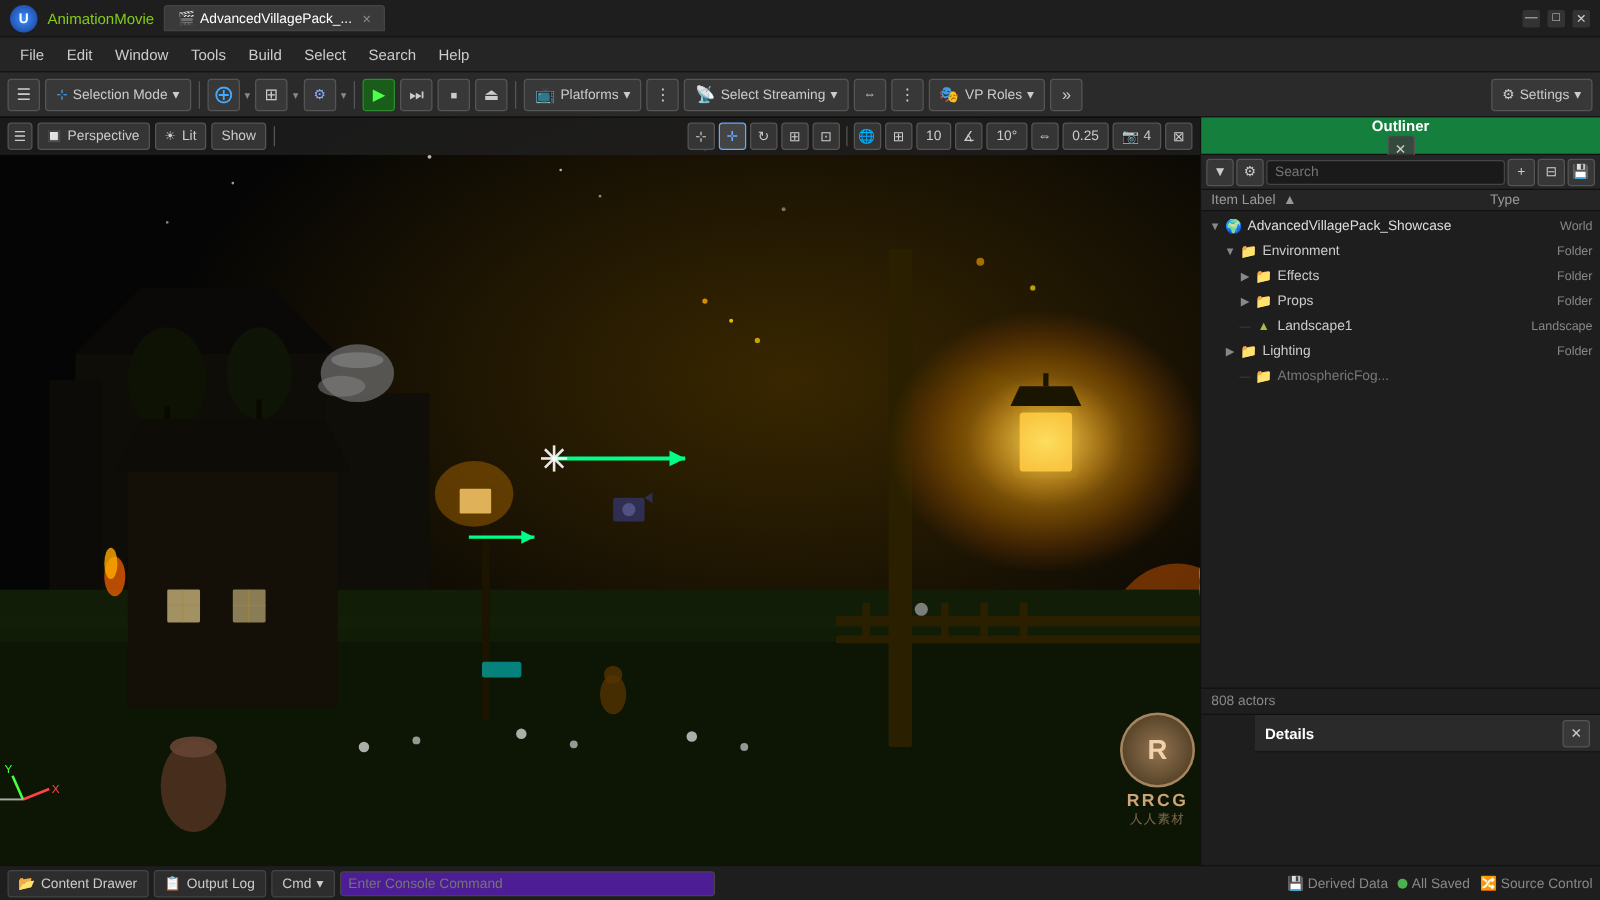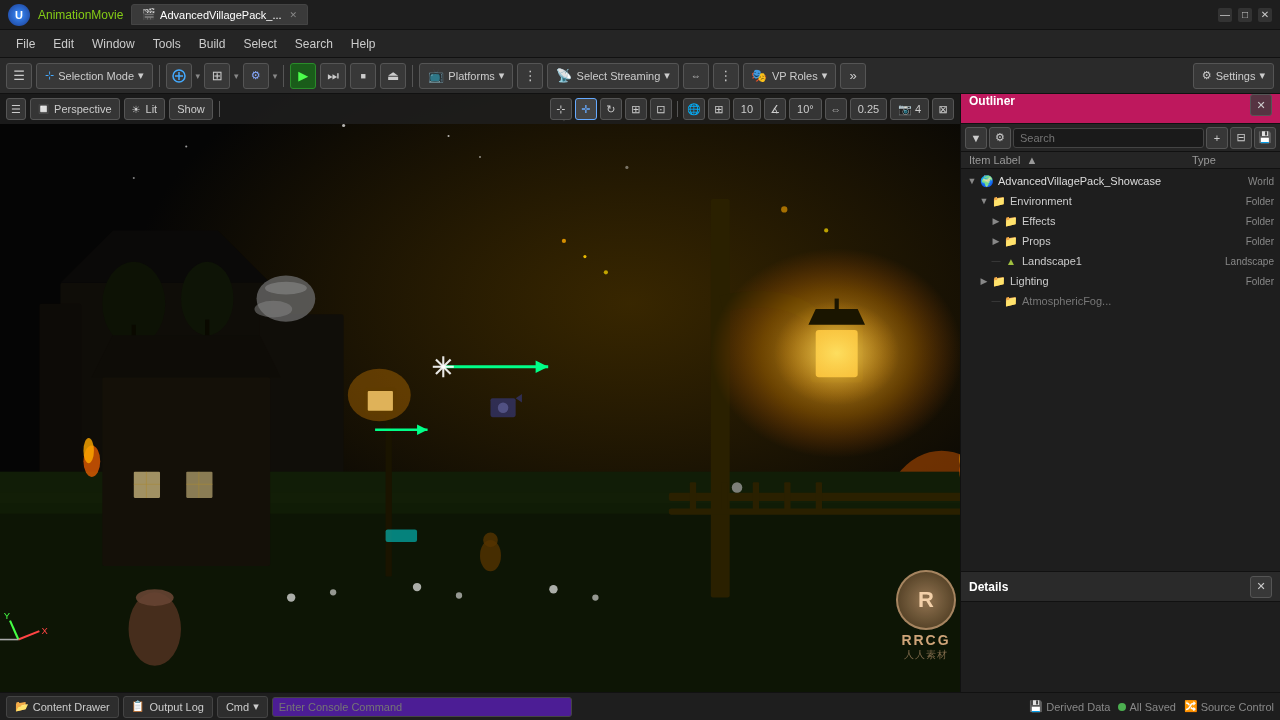--- a/index.html
+++ b/index.html
@@ -191,26 +191,27 @@
 
     
     #outliner {
       flex: 1;
       display: flex;
       flex-direction: column;
       border-bottom: 1px solid #111;
     }
     #outliner-header {
       height: 30px;
-      background: #be185d;
-      display: flex;
-      align-items: flex-start;
+      background: #15803d;
+      display: flex;
+      align-items: center;
       padding: 0 8px;
       justify-content: space-between;
       border-bottom: 1px solid #111;
+      flex-direction: column;
     }
     #outliner-header-title {
       color: #fff;
       font-size: 12px;
       font-weight: bold;
     }
     #outliner-toolbar {
       height: 28px;
       background: #252525;
       display: flex;
@@ -285,20 +286,21 @@
       flex-direction: column;
     }
     #details-header {
       height: 30px;
       background: #2a2a2a;
       display: flex;
       align-items: center;
       padding: 0 8px;
       justify-content: space-between;
       border-bottom: 1px solid #111;
+      margin-left: 43px;
     }
     #details-header-title {
       color: #fff;
       font-size: 12px;
       font-weight: bold;
     }
     #details-content {
       flex: 1;
       display: flex;
       align-items: center;
@@ -788,20 +790,21 @@
         </div>
 
         <div class="tree-item">
           <div class="tree-indent" style="width:28px"></div>
           <div class="tree-expand" style="color:#444">—</div>
           <div class="tree-icon" style="color:#d4a017">📁</div>
           <span class="tree-label" style="color:#777">AtmosphericFog...</span>
           <span class="tree-type"></span>
         </div>
       </div>
+      <div id="actor-count">808 actors</div>
     </div>
 
     <div id="details-panel">
       <div id="details-header">
         <span id="details-header-title">Details</span>
         <div class="vp-icon-btn">✕</div>
       </div>
     </div>
 
   </div>

